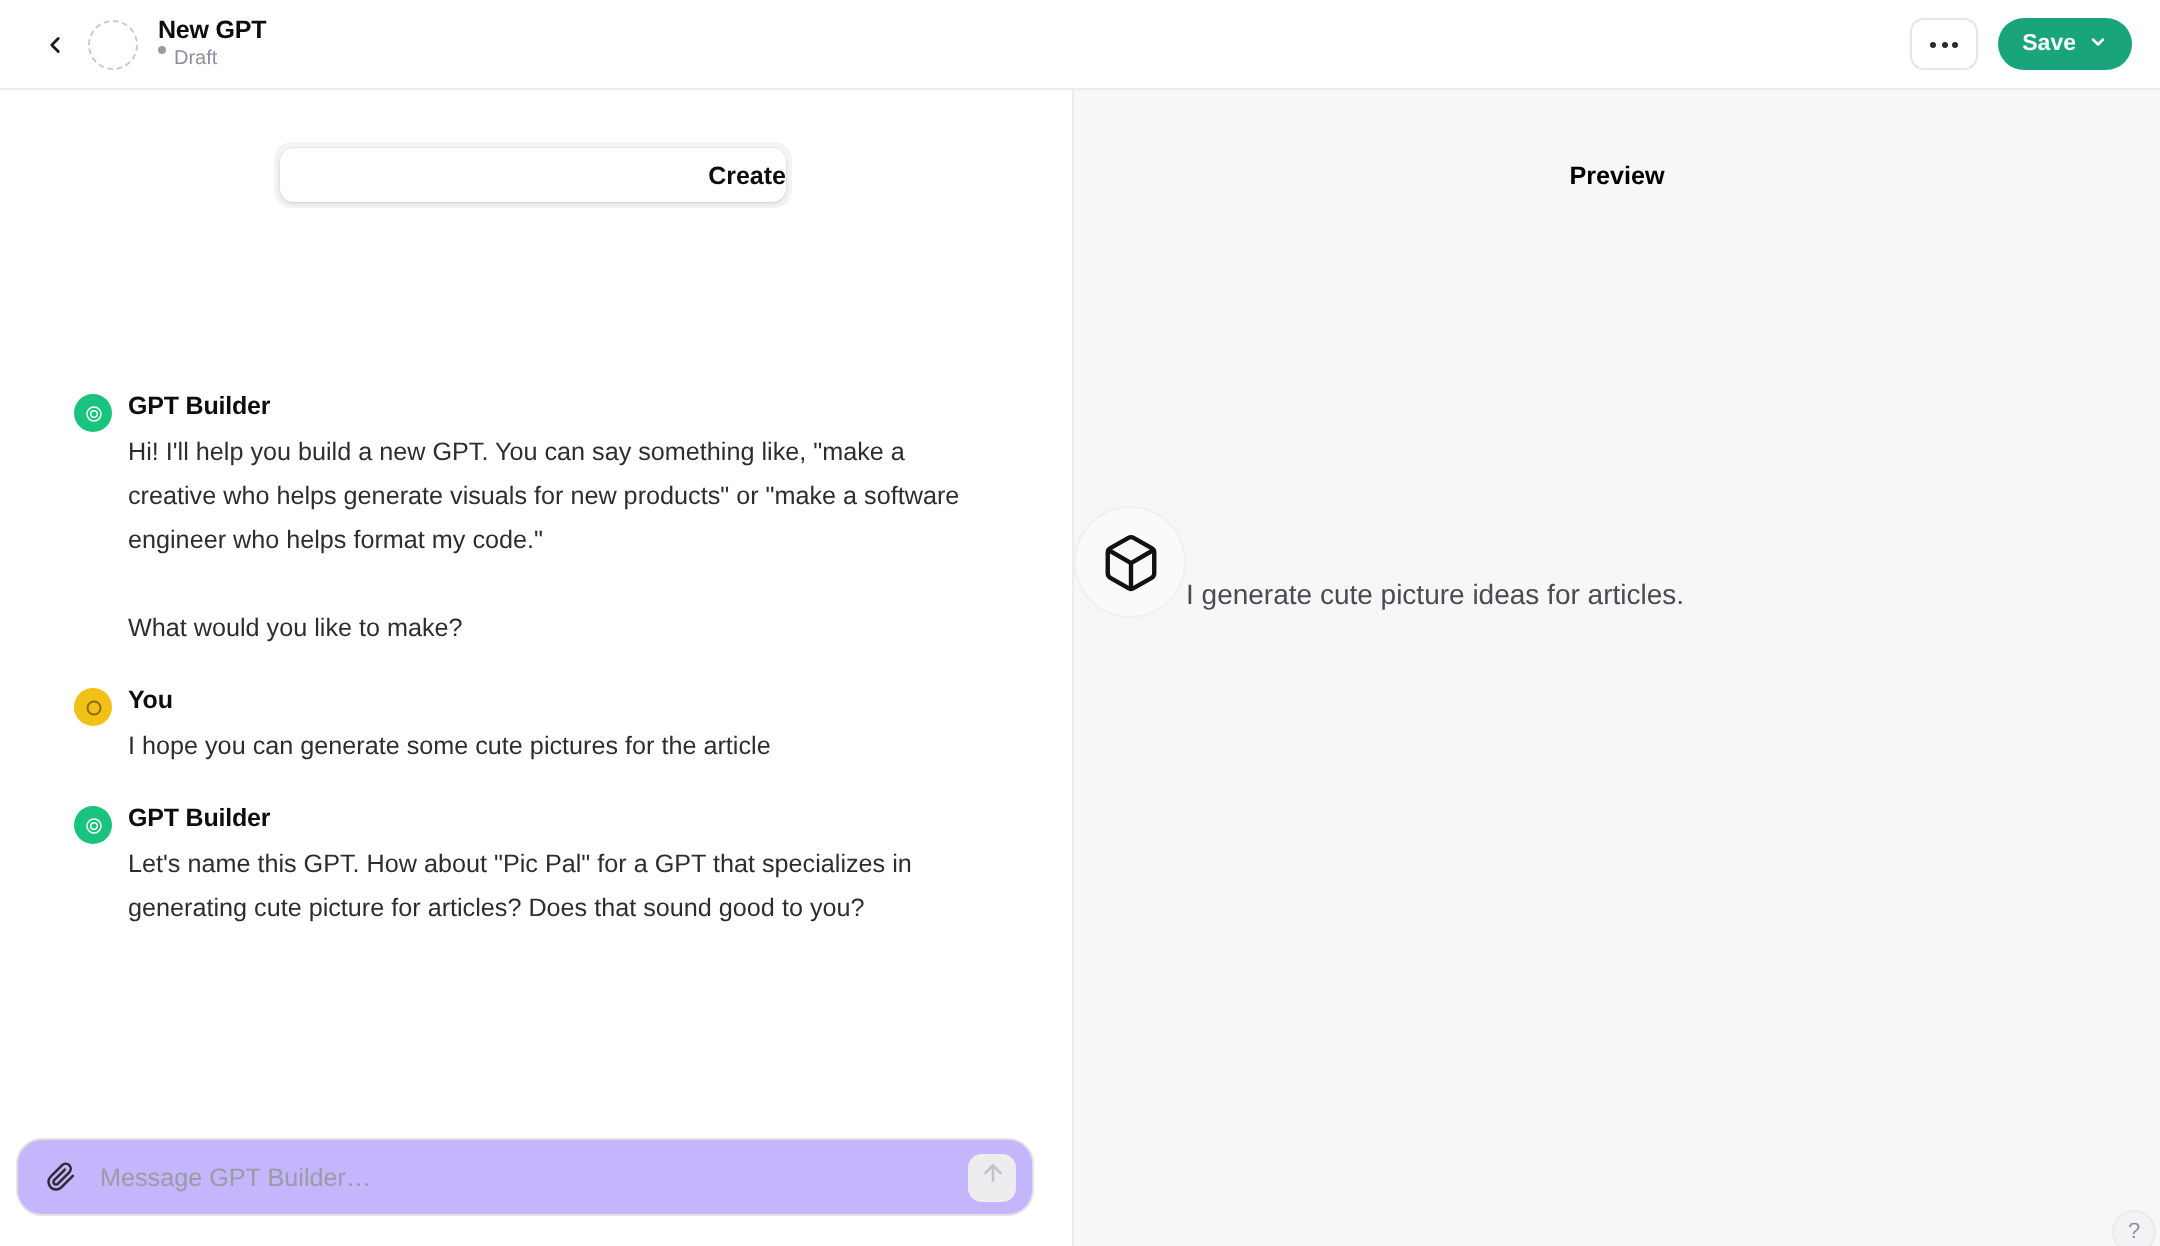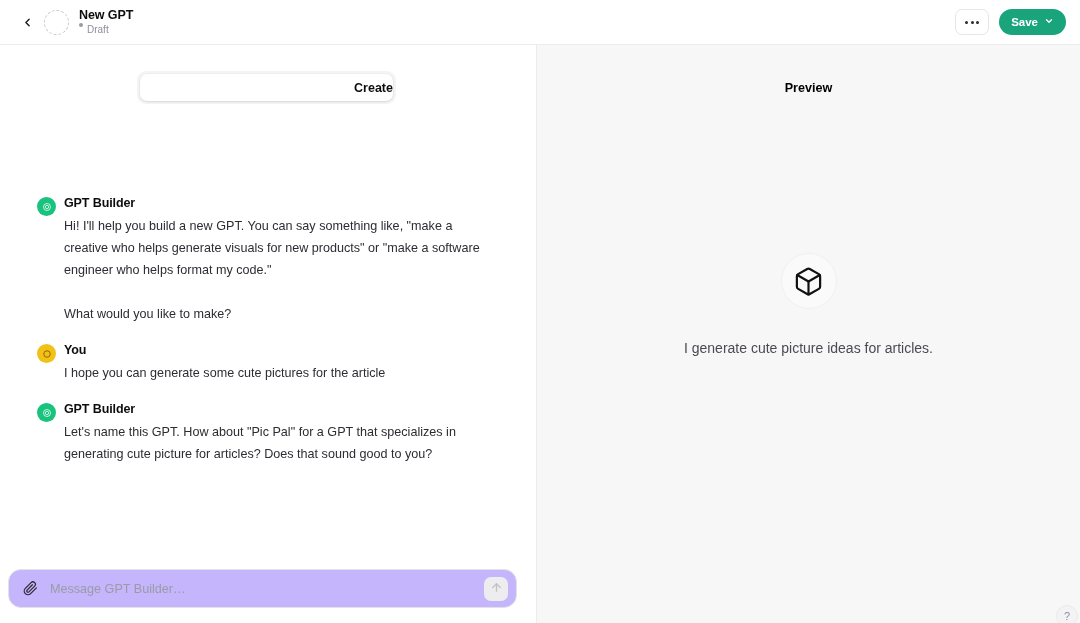--- a/index.html
+++ b/index.html
@@ -115,21 +115,21 @@
     max-width: 430px; white-space: pre-wrap;
   }
 
   
   .preview-title {
     position: absolute; top: 36px; left: 0; width: 543px;
     text-align: center; font-size: 12.6px; font-weight: 700; color: #000000;
   }
   .preview-center {
     position: absolute; top: 208px; left: 0; width: 543px;
-    display: flex; flex-direction: column; align-items: center;
+    display: flex; flex-direction: row; align-items: center;
   }
   .cube-circle {
     width: 56px; height: 56px; border-radius: 50%;
     background: #fafafa; border: 1px solid #f0f0f0;
     display: flex; align-items: center; justify-content: center;
   }
   .preview-desc {
     margin-top: 31px; font-size: 14px; color: #4a4a52; text-align: center;
   }
 

